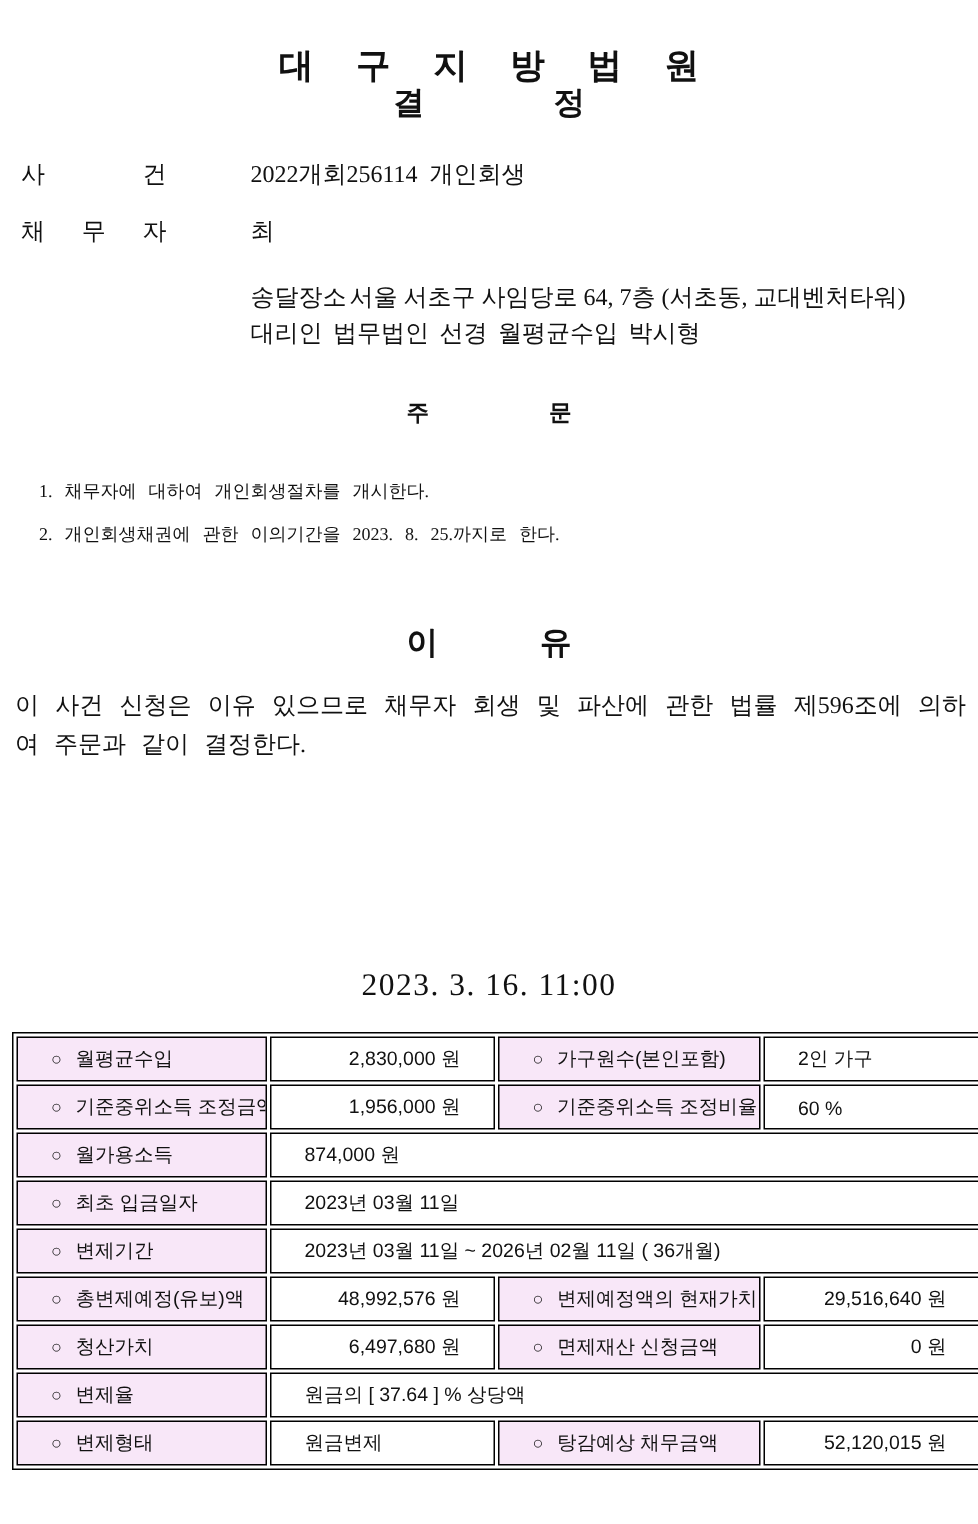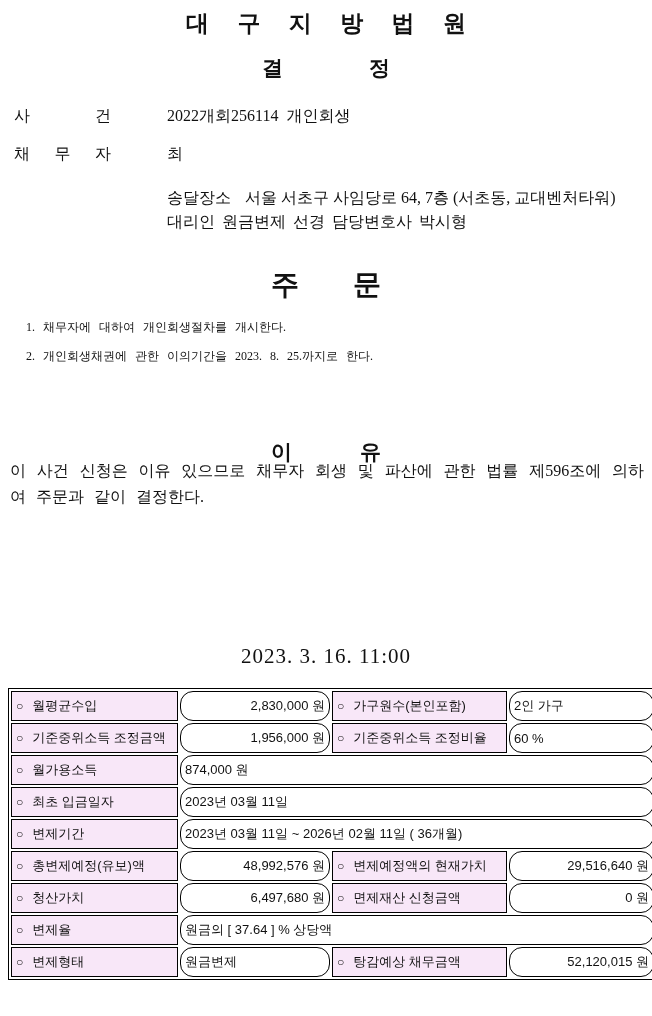--- a/index.html
+++ b/index.html
@@ -19,64 +19,64 @@
     text-align: justify;
     text-align-last: justify;
     white-space: nowrap;
   }
   .court-title {
     position: absolute; top: 8px; left: 0; right: 0;
     text-align: center;
     font-family: "Liberation Sans", "DejaVu Sans", sans-serif;
     font-weight: bold; font-size: 23px;
   }
-  .court-title .spread { width: 280px; }
+  .court-title .spread { width: 280px; margin-top: 20px; }
   .h-decision { position: absolute; top: 54px; left: 0; right: 0; text-align: center;
     font-family: "Liberation Sans", "DejaVu Sans", sans-serif; font-weight: bold; font-size: 21px; }
   .h-decision .spread { width: 128px; }
   .kv-label {
     position: absolute; left: 14px; width: 97px;
     font-size: 16px;
   }
   .kv-value { position: absolute; left: 167px; font-size: 16px; }
   .row-case  { top: 106px; }
   .row-debtor{ top: 144px; }
   .service-line { position: absolute; left: 167px; top: 188px; font-size: 16px; white-space: nowrap; }
-  .service-line .svc-label { margin-right: 14px; }
+  .service-line .svc-label { margin-right: 2px; }
   .agent-line { position: absolute; left: 167px; top: 212px; font-size: 16px; white-space: nowrap; word-spacing: 3px; }
   .h-order { position: absolute; top: 266px; left: 0; right: 0; text-align: center;
-    font-family: "Liberation Sans", "DejaVu Sans", sans-serif; font-weight: bold; font-size: 28px; }
+    font-family: "Liberation Sans", "DejaVu Sans", sans-serif; font-weight: bold; font-size: 15px; }
   .h-order .spread, .h-reason .spread { width: 110px; }
   .order-list { position: absolute; left: 26px; top: 313px; width: 636px; font-size: 12px; line-height: 29px; word-spacing: 5px; }
   .h-reason { position: absolute; top: 414px; left: 0; right: 0; text-align: center;
-    font-family: "Liberation Sans", "DejaVu Sans", sans-serif; font-weight: bold; font-size: 21px; margin-top: 24px; }
+    font-family: "Liberation Sans", "DejaVu Sans", sans-serif; font-weight: bold; font-size: 21px; }
   .reason-text { position: absolute; left: 10px; top: 458px; width: 634px;
     font-size: 16px; line-height: 26px; text-align: justify; word-spacing: 6px; }
   .datetime { position: absolute; top: 644px; left: 0; right: 0; text-align: center; font-size: 21px; letter-spacing: 1px; }
 
   table.sched {
     position: absolute; top: 688px; left: 8px;
     width: 637px;
     border-collapse: separate;
     border-spacing: 2px;
     border: 1px solid #000000;
     table-layout: fixed;
     font-family: "Liberation Sans", "DejaVu Sans", sans-serif;
     font-size: 13px;
   }
   table.sched td {
     border: 1px solid #000000;
     height: 30px;
-    padding: 2px 4px;
+    padding: 2px 22px;
     vertical-align: middle;
     overflow: hidden;
     white-space: nowrap;
   }
   td.lbl { background: #f8e7f8; }
-  td.val { background: #ffffff; border-radius: 13px; }
+  td.val { background: #ffffff; }
   td.right { text-align: right; }
   td.left { text-align: left; }
   .bullet { display: inline-block; margin-right: 9px; font-size: 12px; }
 </style>
 </head>
 <body>
 
 <div class="page">
 
   <div class="court-title">
@@ -89,21 +89,21 @@
 
   <div class="kv-label spread row-case">사 건</div>
   <div class="kv-value row-case">2022개회256114&nbsp; 개인회생</div>
 
   <div class="kv-label spread row-debtor">채 무 자</div>
   <div class="kv-value row-debtor">최</div>
 
   <div class="service-line">
     <span class="svc-label">송달장소</span><span>서울 서초구 사임당로 64, 7층 (서초동, 교대벤처타워)</span>
   </div>
-  <div class="agent-line">대리인 원금변제 선경 담당변호사 박시형</div>
+  <div class="agent-line">대리인 법무법인 선경 월평균수입 박시형</div>
 
   <div class="h-order">
     <span class="spread">주 문</span>
   </div>
 
   <div class="order-list">
     <div>1. 채무자에 대하여 개인회생절차를 개시한다.</div>
     <div>2. 개인회생채권에 관한 이의기간을 2023. 8. 25.까지로 한다.</div>
   </div>
 

